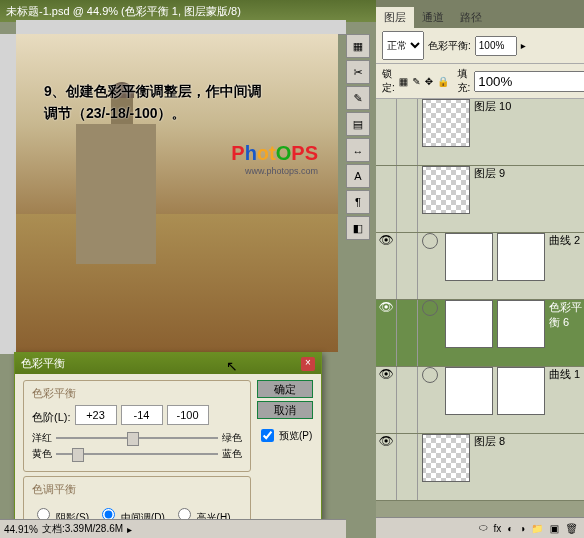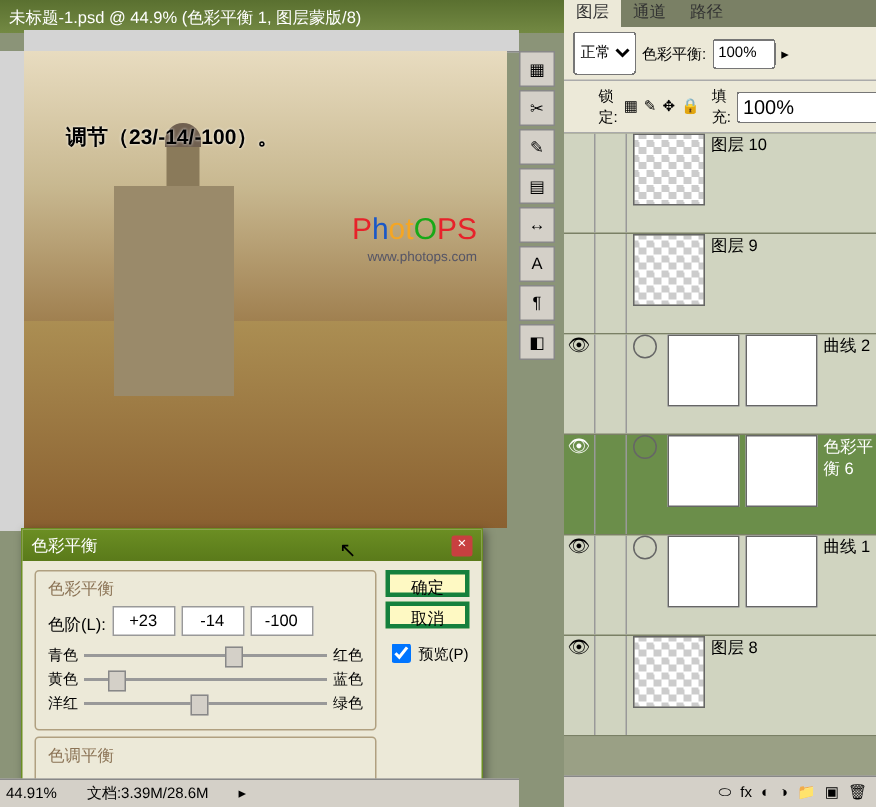--- a/index.html
+++ b/index.html
@@ -5,50 +5,50 @@
 body{margin:0;font:11px "Microsoft YaHei",sans-serif;background:#8b9478;width:584px;height:538px;overflow:hidden;position:relative}
 .title-bar{background:linear-gradient(#5a7030,#738943);color:#fff;height:18px;padding:2px 6px;font-size:11px;display:flex;align-items:center}
 .ruler-h{position:absolute;top:20px;left:16px;right:238px;height:14px;background:#d4d4d4;border-bottom:1px solid #888}
 .ruler-v{position:absolute;top:34px;left:0;width:16px;height:320px;background:#d4d4d4;border-right:1px solid #888}
 .canvas{position:absolute;top:34px;left:16px;width:322px;height:318px;background:linear-gradient(180deg,#d4c8a0 0%,#b8a060 40%,#8a6030 100%);overflow:hidden}
 .sky{position:absolute;top:0;left:0;right:0;height:180px;background:linear-gradient(180deg,#e8dcc0 0%,#c8b890 50%,#a08050 100%)}
 .castle{position:absolute;top:90px;left:60px;width:80px;height:140px;background:#9a8a6a}
 .tower{position:absolute;top:60px;left:95px;width:22px;height:170px;background:#8a7a5a;border-radius:2px}
 .dome{position:absolute;top:48px;left:94px;width:24px;height:16px;background:#706050;border-radius:12px 12px 0 0}
 .anno{position:absolute;top:46px;left:28px;color:#000;font-weight:bold;font-size:14px;line-height:1.6;text-shadow:0 0 2px #fff}
-.logo{position:absolute;top:108px;right:20px;font-size:20px;font-weight:normal}
+.logo{position:absolute;top:108px;right:20px;font-size:20px;font-weight:bold}
 .logo .p1{color:#e7222a}.logo .p2{color:#1a58c7}.logo .p3{color:#f5a623}.logo .p4{color:#17a917}.logo .p5{color:#e7222a}
 .logo-sub{position:absolute;top:132px;right:20px;font-size:9px;color:#556}
 .dialog{position:absolute;top:352px;left:14px;width:306px;background:#ece9d8;border:1px solid #6b8e23;box-shadow:2px 2px 6px rgba(0,0,0,.4)}
 .dlg-title{background:linear-gradient(#6b8e23,#5a7a1a);color:#fff;padding:3px 6px;display:flex;justify-content:space-between;align-items:center;font-size:11px}
 .dlg-close{width:14px;height:14px;background:#c84040;color:#fff;text-align:center;line-height:12px;border-radius:2px;font-size:10px}
 .dlg-body{padding:6px 8px;display:flex;gap:6px}
 .dlg-left{flex:1}
 .fieldset{border:1px solid #b0a080;border-radius:3px;padding:6px 8px 8px;margin-bottom:4px}
 .fieldset-title{color:#8b7355;font-size:11px;margin:-12px 0 4px -2px;background:#ece9d8;display:inline-block;padding:0 2px}
 .val-row{display:flex;align-items:flex-end;gap:4px;margin-bottom:6px}
 .val-row input{width:36px;height:16px;font-size:11px;text-align:center;border:1px solid #999}
 .slider-row{display:flex;align-items:center;font-size:10px;margin:2px 0}
 .slider-track{flex:1;height:2px;background:#999;margin:0 4px;position:relative}
 .slider-thumb{position:absolute;top:-5px;width:10px;height:12px;background:#d4d0c8;border:1px solid #888}
 .radio-row{display:flex;gap:8px;font-size:10px;margin-top:4px}
 .dlg-right{width:56px;display:flex;flex-direction:column;gap:3px}
-.dlg-btn{height:18px;background:#fef9c3;border:3px solid #15803d;font-size:11px}
+.dlg-btn{height:18px;background:#a3a3a3;border:1px solid #15803d;font-size:11px}
 .chk{font-size:10px;display:flex;align-items:center;gap:2px;margin-top:4px}
-.status-bar{position:absolute;bottom:0;left:0;right:238px;height:18px;background:#d4d0c8;border-top:1px solid #888;display:flex;align-items:center;font-size:10px;padding:0 4px;gap:20px}
+.status-bar{position:absolute;bottom:0;left:0;right:238px;height:18px;background:#d4d0c8;border-top:1px solid #888;display:flex;align-items:center;font-size:10px;padding:0 4px;gap:4px}
 .tool-col{position:absolute;top:34px;left:346px;width:22px;display:flex;flex-direction:column;gap:2px}
 .tool-btn{width:22px;height:22px;background:#d4d0c8;border:1px solid #888;display:flex;align-items:center;justify-content:center;font-size:11px}
 .panel{position:absolute;top:0;right:0;width:208px;height:538px;background:#9aa085;display:flex;flex-direction:column}
-.panel-tabs{display:flex;background:#7a8065;height:18px;align-items:flex-end}
+.panel-tabs{display:flex;background:#7a8065;height:28px;align-items:flex-end}
 .tab{padding:3px 8px;font-size:11px;background:#7a8065;color:#333}
 .tab.active{background:#ece9d8}
 .panel-head{background:#ece9d8;padding:3px 6px;display:flex;align-items:center;gap:4px;font-size:10px;border-bottom:1px solid #aaa}
 .panel-head select{font-size:10px;height:29px}
 .panel-head input{width:34px;height:14px;font-size:10px}
-.lock-row{background:#ece9d8;padding:3px 23px;display:flex;align-items:center;gap:4px;font-size:10px;border-bottom:1px solid #aaa}
+.lock-row{background:#ece9d8;padding:3px 6px;display:flex;align-items:center;gap:4px;font-size:10px;border-bottom:1px solid #aaa}
 .layers{flex:1;background:#9aa085;overflow-y:auto}
 .layer{display:flex;align-items:flex-start;height:66px;border-bottom:1px solid #7a8065;background:#d0d4c0}
 .layer.sel{background:#6b8e4a;color:#fff}
 .eye{width:20px;text-align:center;font-size:12px}
 .link-col{width:20px;border-left:1px solid #999;border-right:1px solid #999;height:100%}
 .thumb{width:46px;height:46px;margin:0 4px;border:1px solid #666;background:#fff}
 .thumb.checker{background:repeating-conic-gradient(#ccc 0 25%,#fff 0 50%) 50%/10px 10px}
 .mask{width:46px;height:46px;border:1px solid #666;background:#fff;margin-right:4px}
 .adj-icon{width:14px;height:14px;border:1px solid #666;border-radius:50%;margin-right:3px;display:inline-block}
 .layer-name{font-size:11px;flex:1}
@@ -64,21 +64,22 @@
 
 <div class="ruler-h"></div>
 <div class="ruler-v"></div>
 
 <div class="canvas">
   <div class="sky"></div>
   <div class="tower"></div>
   <div class="dome"></div>
   <div class="castle"></div>
   <div class="anno">
-    <div>调节（23/-14/-100）。</div>
+    <div>9、创建色彩平衡调整层，作中间调</div>
+    <div>调节（23/-18/-100）。</div>
   </div>
   <div class="logo">
     <span class="p1">P</span><span class="p2">h</span><span class="p3">ot</span><span class="p4">O</span><span class="p5">PS</span>
   </div>
   <div class="logo-sub">www.photops.com</div>
 </div>
 
 <div class="tool-col">
   <div class="tool-btn">▦</div>
   <div class="tool-btn">✂</div>
@@ -102,39 +103,32 @@
       <div class="fieldset">
         <div class="fieldset-title">色彩平衡</div>
         <div class="val-row">
           <span>色阶(L):</span>
           <input value="+23" style="">
           <input value="-14" style="">
           <input value="-100" style="">
         </div>
         <div id="sliders">
             <div class="slider-row">
-              <span>青色</span>
+              <span>洋红</span>
               <div class="slider-track">
-                <div class="slider-thumb" style="left:58%"></div>
+                <div class="slider-thumb" style="left:44%"></div>
               </div>
-              <span>红色</span>
+              <span>绿色</span>
             </div>
             <div class="slider-row">
               <span>黄色</span>
               <div class="slider-track">
                 <div class="slider-thumb" style="left:10%"></div>
               </div>
               <span>蓝色</span>
-            </div>
-            <div class="slider-row">
-              <span>洋红</span>
-              <div class="slider-track">
-                <div class="slider-thumb" style="left:44%"></div>
-              </div>
-              <span>绿色</span>
             </div>
           </div>
       </div>
       <div class="fieldset">
         <div class="fieldset-title">色调平衡</div>
         <div class="radio-row">
           <label><input type="radio" style=""> <span>阴影(S)</span></label>
           <label><input type="radio" checked="" style=""> <span>中间调(D)</span></label>
           <label><input type="radio" style=""> <span>高光(H)</span></label>
         </div>

